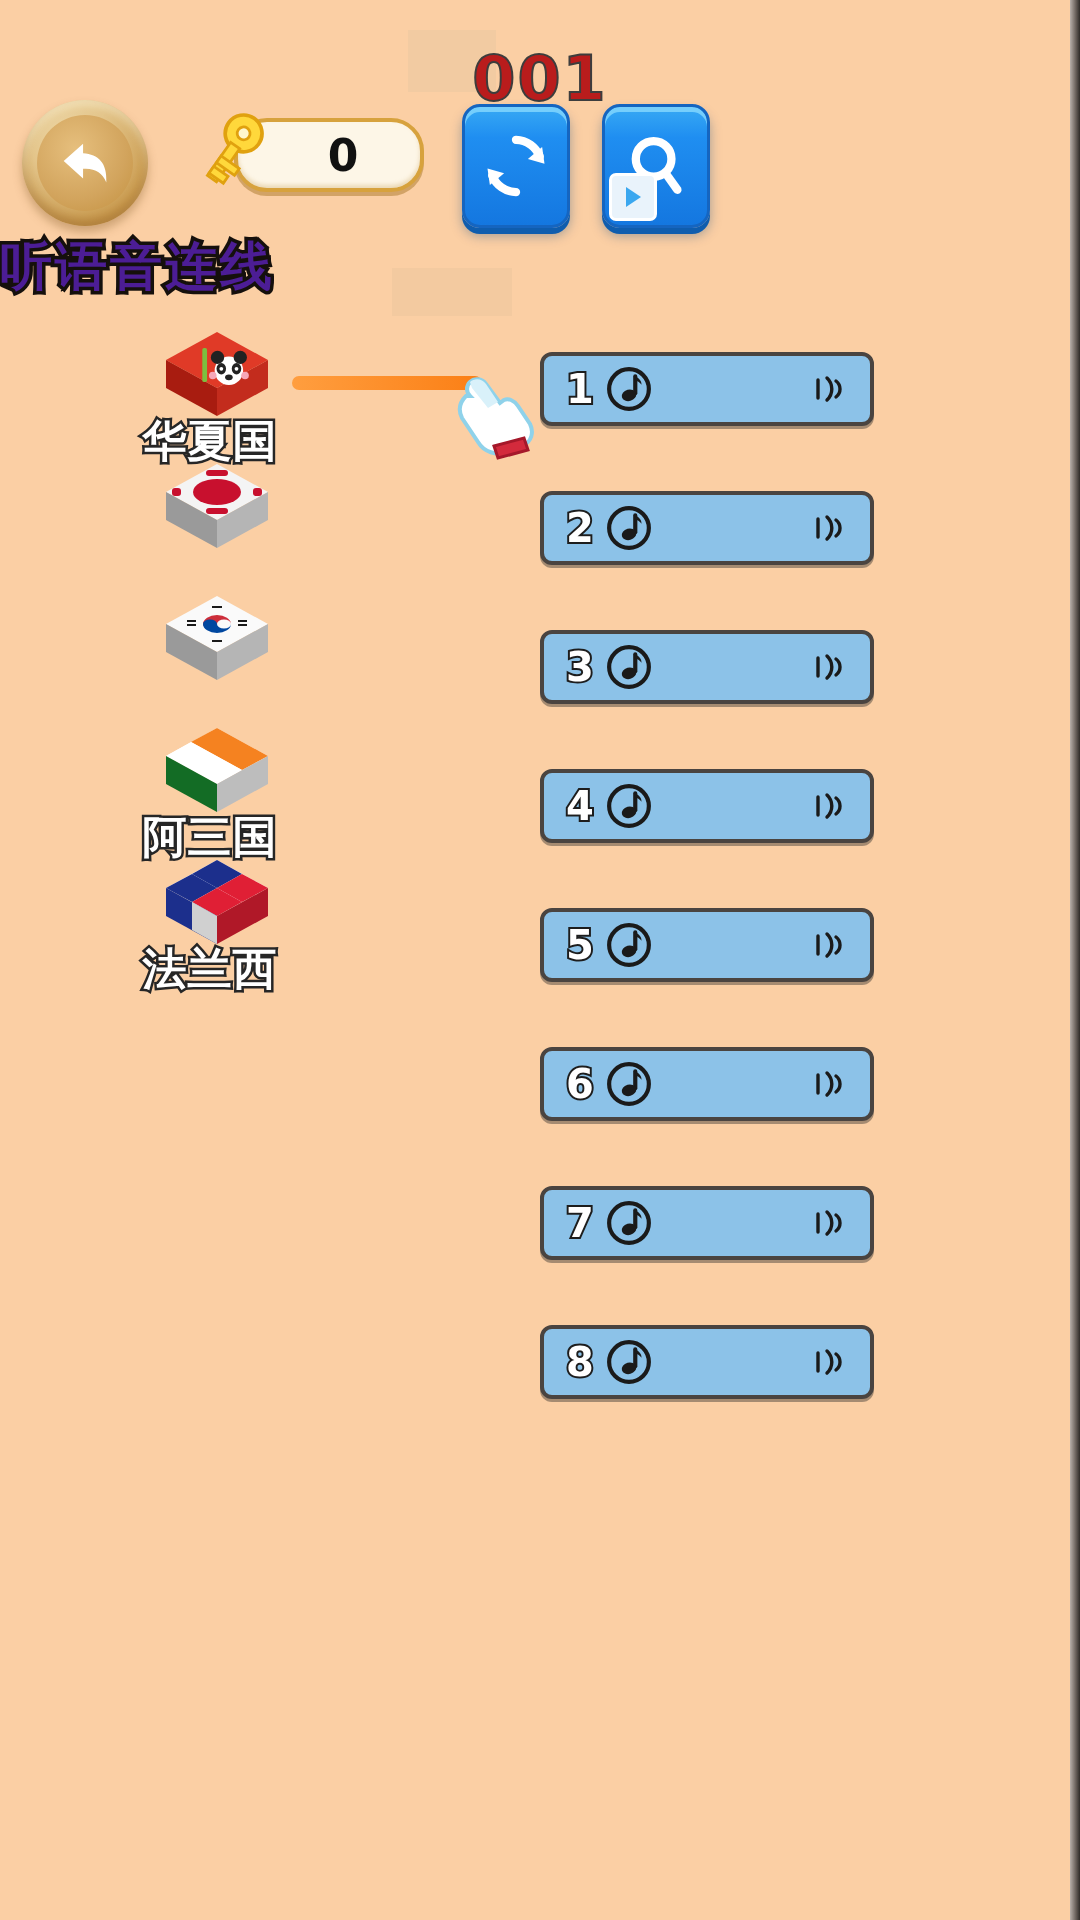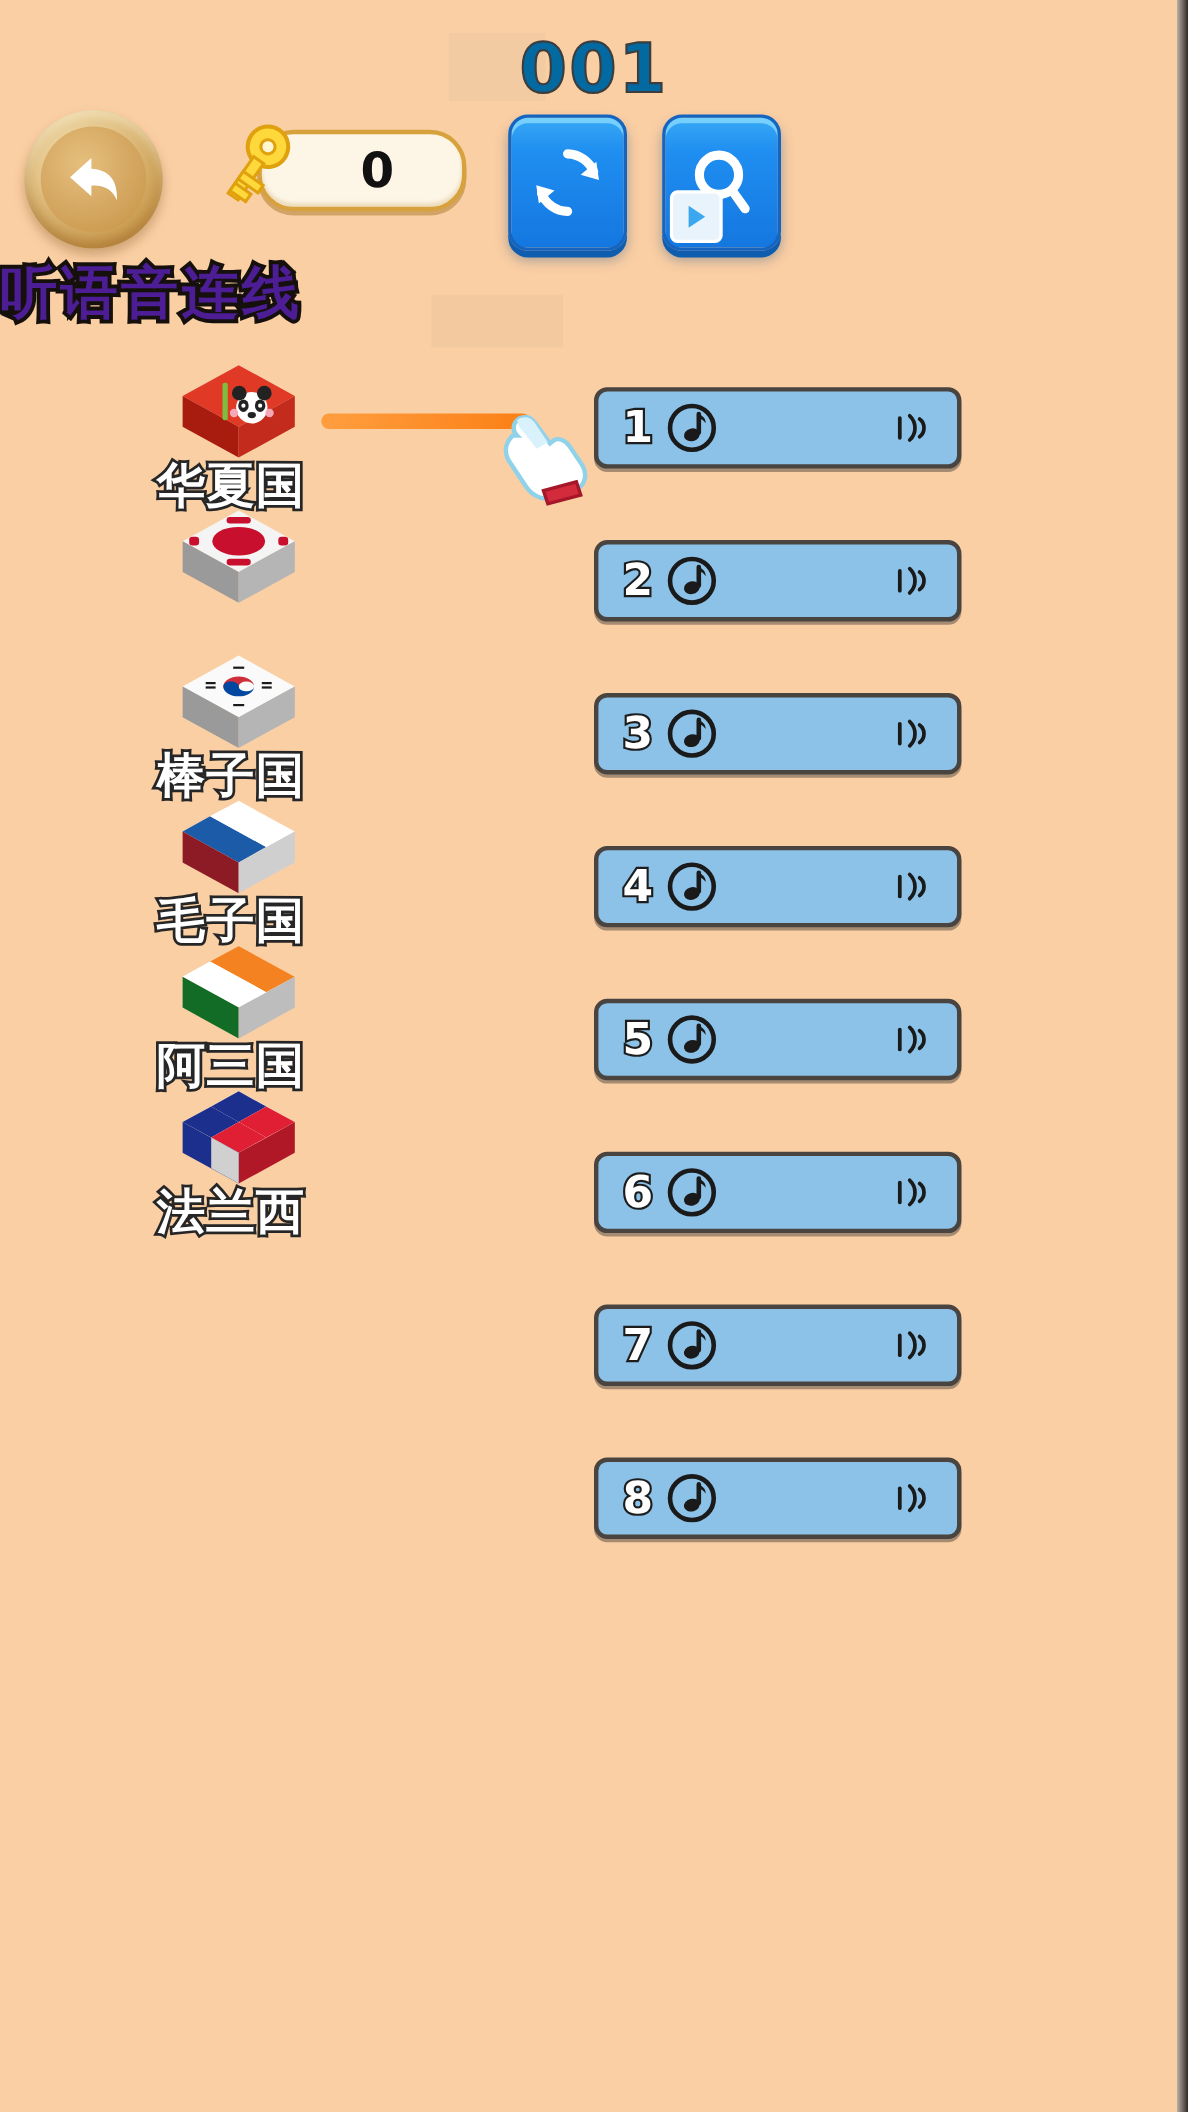--- a/index.html
+++ b/index.html
@@ -9,22 +9,22 @@
     font-family:"Liberation Sans","DejaVu Sans",sans-serif;
     overflow:hidden;position:relative;
   }
   .screen{position:absolute;inset:0;background:#fbcfa4;}
   
   .right-edge{position:absolute;top:0;right:0;width:10px;height:100%;
     background:linear-gradient(90deg,#b9b0aa 0%,#6f6660 55%,#2e2a27 100%);}
 
   
   .level-title{
-    position:absolute;left:0;right:0;top:26px;text-align:center;
-    font-size:62px;font-weight:bold;letter-spacing:2px;color:#0369a1;
+    position:absolute;left:0;right:0;top:42px;text-align:center;
+    font-size:62px;font-weight:bold;letter-spacing:2px;color:#b91c1c;
     -webkit-text-stroke:2px #3d3d3d;
     font-family:"DejaVu Sans",sans-serif;
   }
   .level-title-bg{
     position:absolute;left:408px;top:30px;width:88px;height:62px;
     background:rgba(235,200,160,.55);
   }
 
   
   .back-btn{position:absolute;left:22px;top:100px;width:126px;height:126px;
@@ -196,34 +196,23 @@
         </g>
         <g fill="#1a1a1a">
           <rect x="25" y="26" width="9" height="2"></rect>
             <rect x="25" y="30" width="9" height="2"></rect>
           <rect x="76" y="26" width="9" height="2"></rect>
             <rect x="76" y="30" width="9" height="2"></rect>
           <rect x="50" y="12" width="10" height="2"></rect>
             <rect x="50" y="46" width="10" height="2"></rect>
         </g>
       </svg>
-      <div class="flag-label">棒子国</div>
-    </div>
-
-
-    <div class="flag-item">
-      <svg class="cube" viewBox="0 0 110 94">
-        <polygon points="55,2 106,30 55,58 4,30" fill="#ffffff"></polygon>
-        <polygon points="29,16 80,44 55,58 4,30" fill="#1c5ba8"></polygon>
-        <polygon points="42,9 93,37 80,44 29,16" fill="#ffffff"></polygon>
-        <polygon points="4,30 55,58 55,86 4,58" fill="#8c1b25"></polygon>
-        <polygon points="106,30 55,58 55,86 106,58" fill="#cfcfcf"></polygon>
-      </svg>
-      <div class="flag-label">毛子国</div>
-    </div>
+    </div>
+
+
 
     <div class="flag-item">
       <svg class="cube" viewBox="0 0 110 94">
         <polygon points="55,2 106,30 55,58 4,30" fill="#ffffff"></polygon>
         <polygon points="55,2 106,30 80,44 29,16" fill="#f58220"></polygon>
         <polygon points="29,16 80,44 55,58 4,30" fill="#ffffff"></polygon>
         <polygon points="4,30 55,58 55,86 4,58" fill="#136c25"></polygon>
         <polygon points="106,30 55,58 55,86 106,58" fill="#bdbdbd"></polygon>
         <polygon points="55,58 106,30 106,40 55,68" fill="#17832d" opacity="0.0"></polygon>
       </svg>

